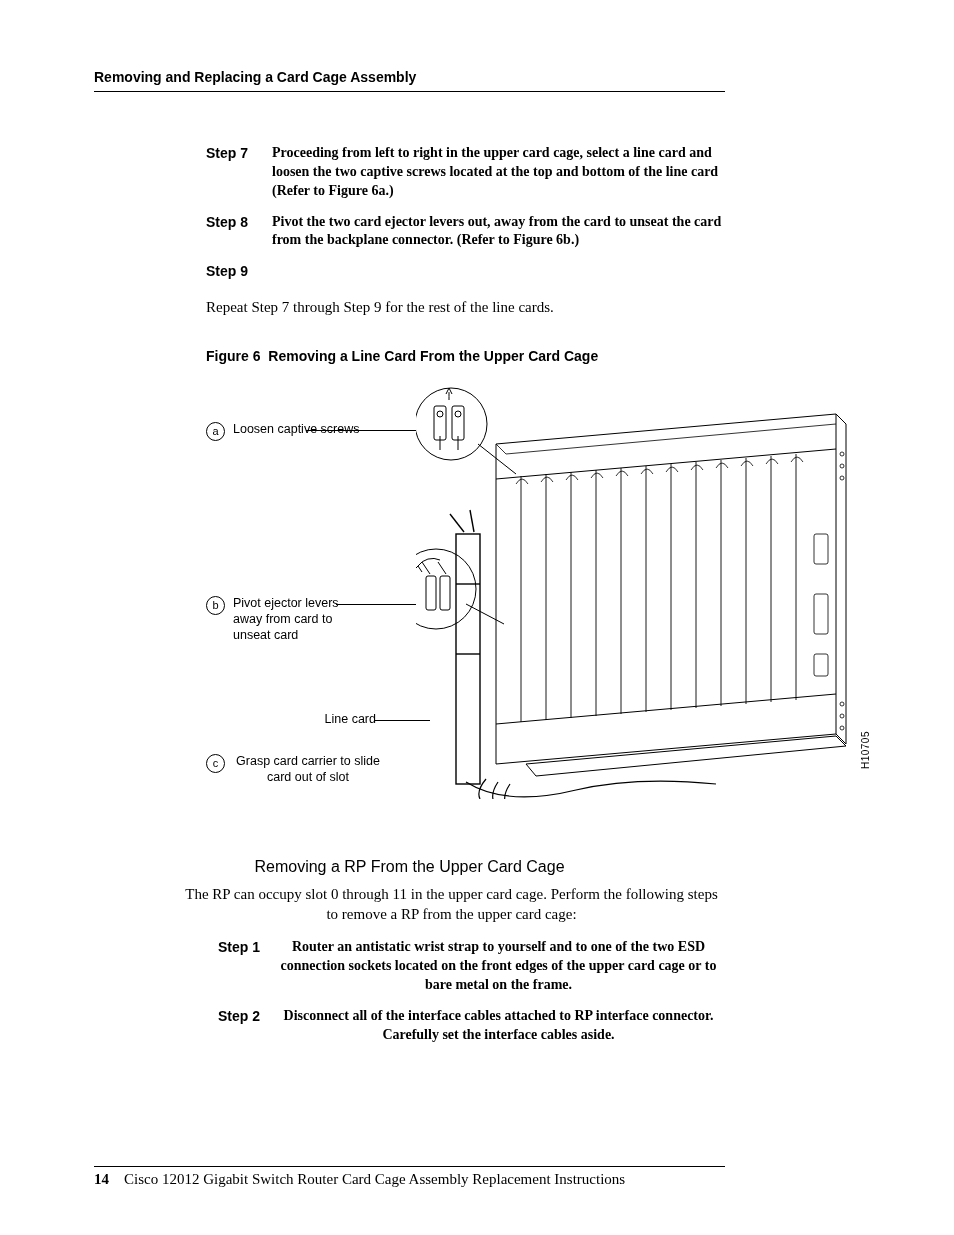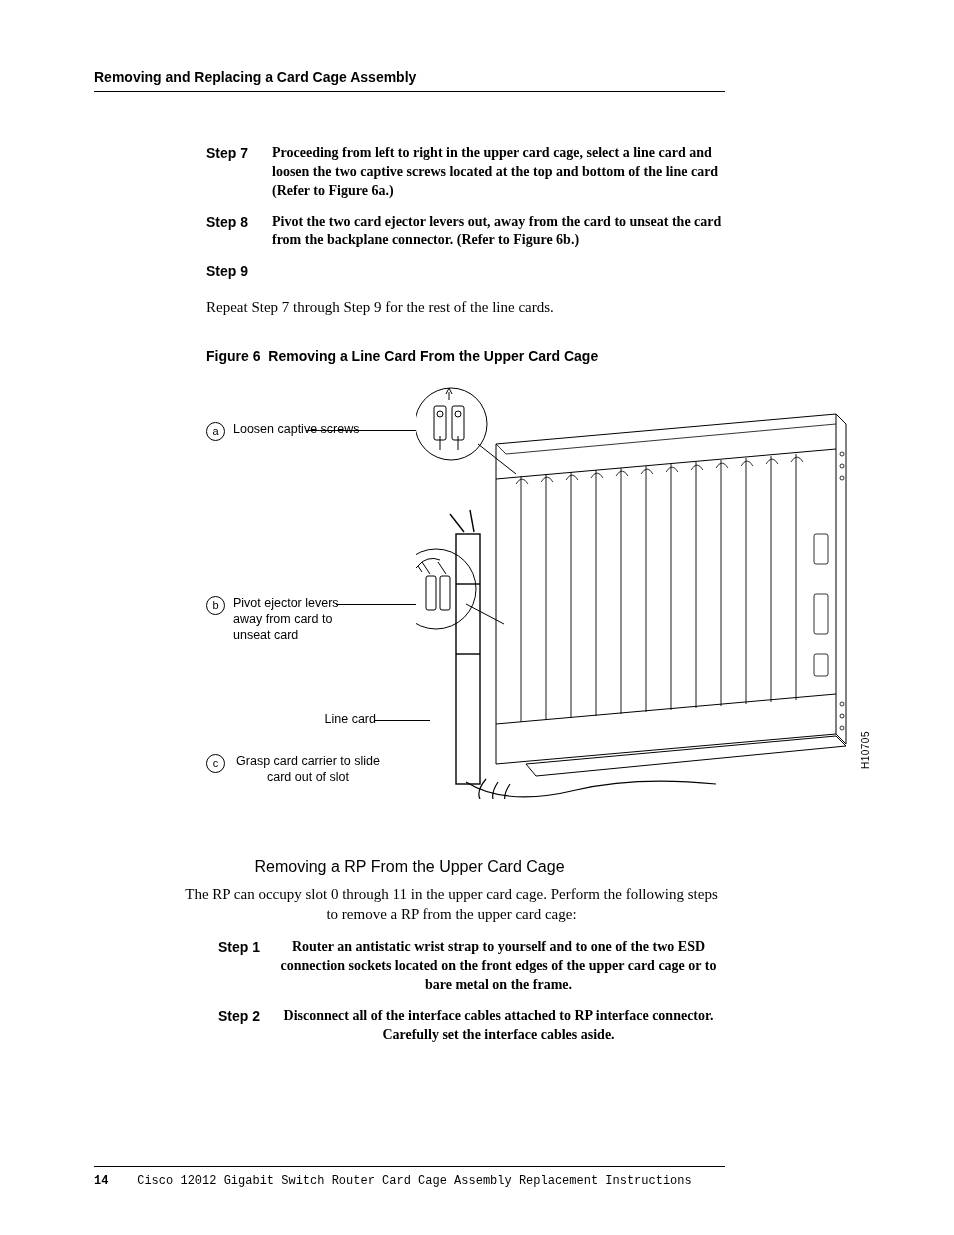--- a/index.html
+++ b/index.html
@@ -144,22 +144,22 @@
     left: 94px;
     right: 120px;
     bottom: 68px;
     border-top: 1px solid #000;
   }
   .footer {
     position: absolute;
     left: 94px;
     right: 120px;
     bottom: 46px;
-    font-family: Liberation Mono, monospace;
-    font-size: 12px;
+    font-family: Liberation Serif, serif;
+    font-size: 15px;
   }
   .footer .pn { font-weight: bold; }
 </style>
 </head>
 <body>
 
 <div class="page">
 
   <div class="running-head">Removing and Replacing a Card Cage Assembly</div>
   <hr class="hr">

